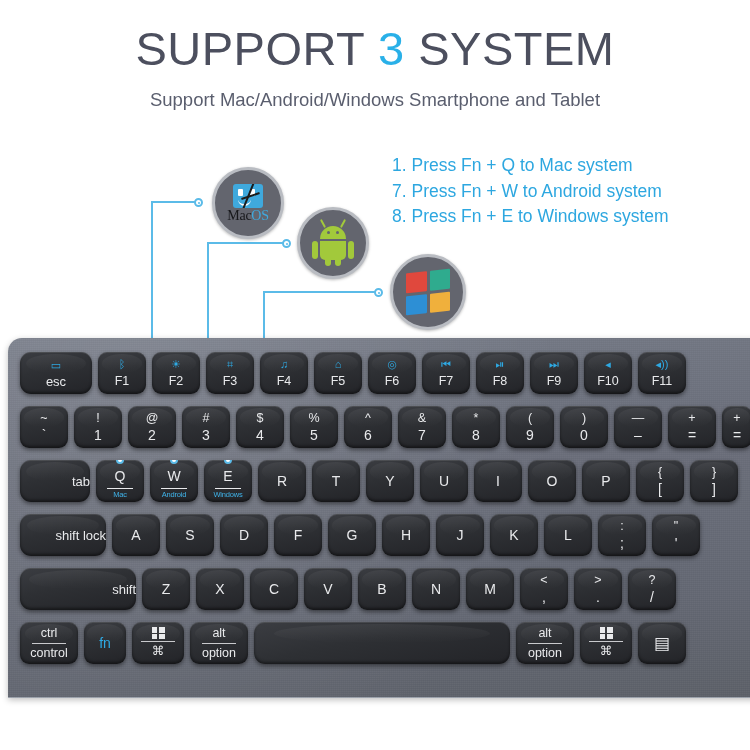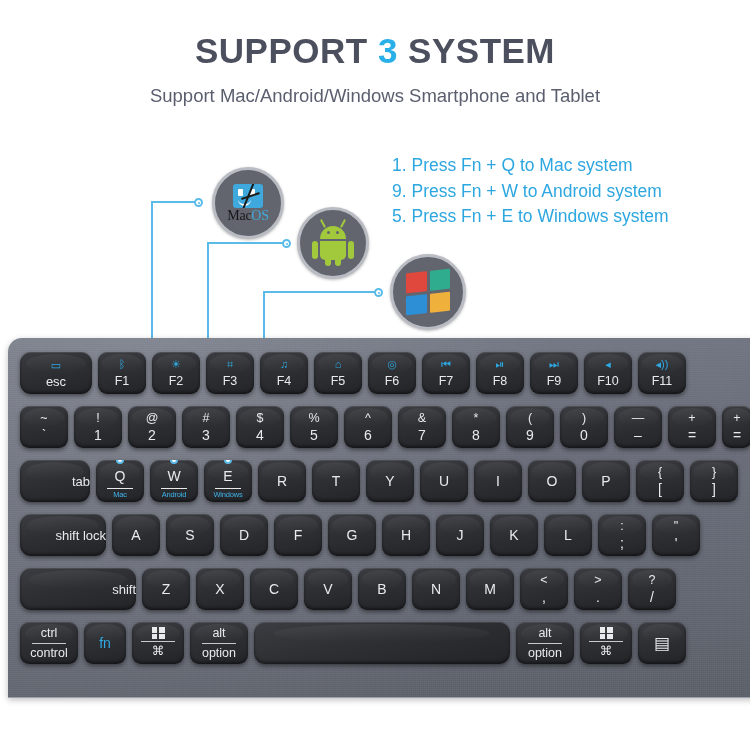--- a/index.html
+++ b/index.html
@@ -6,22 +6,22 @@
   body{
     width:750px;height:750px;overflow:hidden;position:relative;
     background:#ffffff;
     font-family:"Liberation Sans", sans-serif;
     -webkit-font-smoothing:antialiased;
   }
 
   
   #header{position:absolute;left:0;top:0;width:750px;text-align:center;}
   #title{
-    font-size:35px;color:#4c4f5e;letter-spacing:.5px;
-    font-weight:700;line-height:1;margin-top:33px;white-space:nowrap;
+    font-size:47px;color:#4c4f5e;letter-spacing:.5px;
+    font-weight:400;line-height:1;margin-top:25px;white-space:nowrap;
   }
   #title .accent{color:#29b0e8;}
   #subtitle{
     font-size:18.5px;color:#5a5e6e;font-weight:400;margin-top:17px;white-space:nowrap;
   }
 
   
   #instructions{
     position:absolute;left:392px;top:153px;
     color:#2da7e0;font-size:17.5px;line-height:25.5px;white-space:nowrap;
@@ -134,22 +134,22 @@
 </head>
 <body>
 
 <div id="header">
   <div id="title"><span>SUPPORT </span><span class="accent">3</span><span> SYSTEM</span></div>
   <div id="subtitle">Support Mac/Android/Windows Smartphone and Tablet</div>
 </div>
 
 <div id="instructions">
   <div>1. Press Fn + Q to Mac system</div>
-  <div>9. Press Fn + W to Android system</div>
-  <div>5. Press Fn + E to Windows system</div>
+  <div>7. Press Fn + W to Android system</div>
+  <div>8. Press Fn + E to Windows system</div>
 </div>
 
 <svg id="connectors">
   <polyline points="198,202 152,202 152,478" fill="none" stroke="#5bbbe8" stroke-width="2"></polyline>
   <polyline points="286,243 208,243 208,478" fill="none" stroke="#5bbbe8" stroke-width="2"></polyline>
   <polyline points="378,292 264,292 264,478" fill="none" stroke="#5bbbe8" stroke-width="2"></polyline>
 </svg>
 
 <div class="dot" style="left:194px;top:198px;"></div>
 <div class="dot" style="left:282px;top:239px;"></div>

